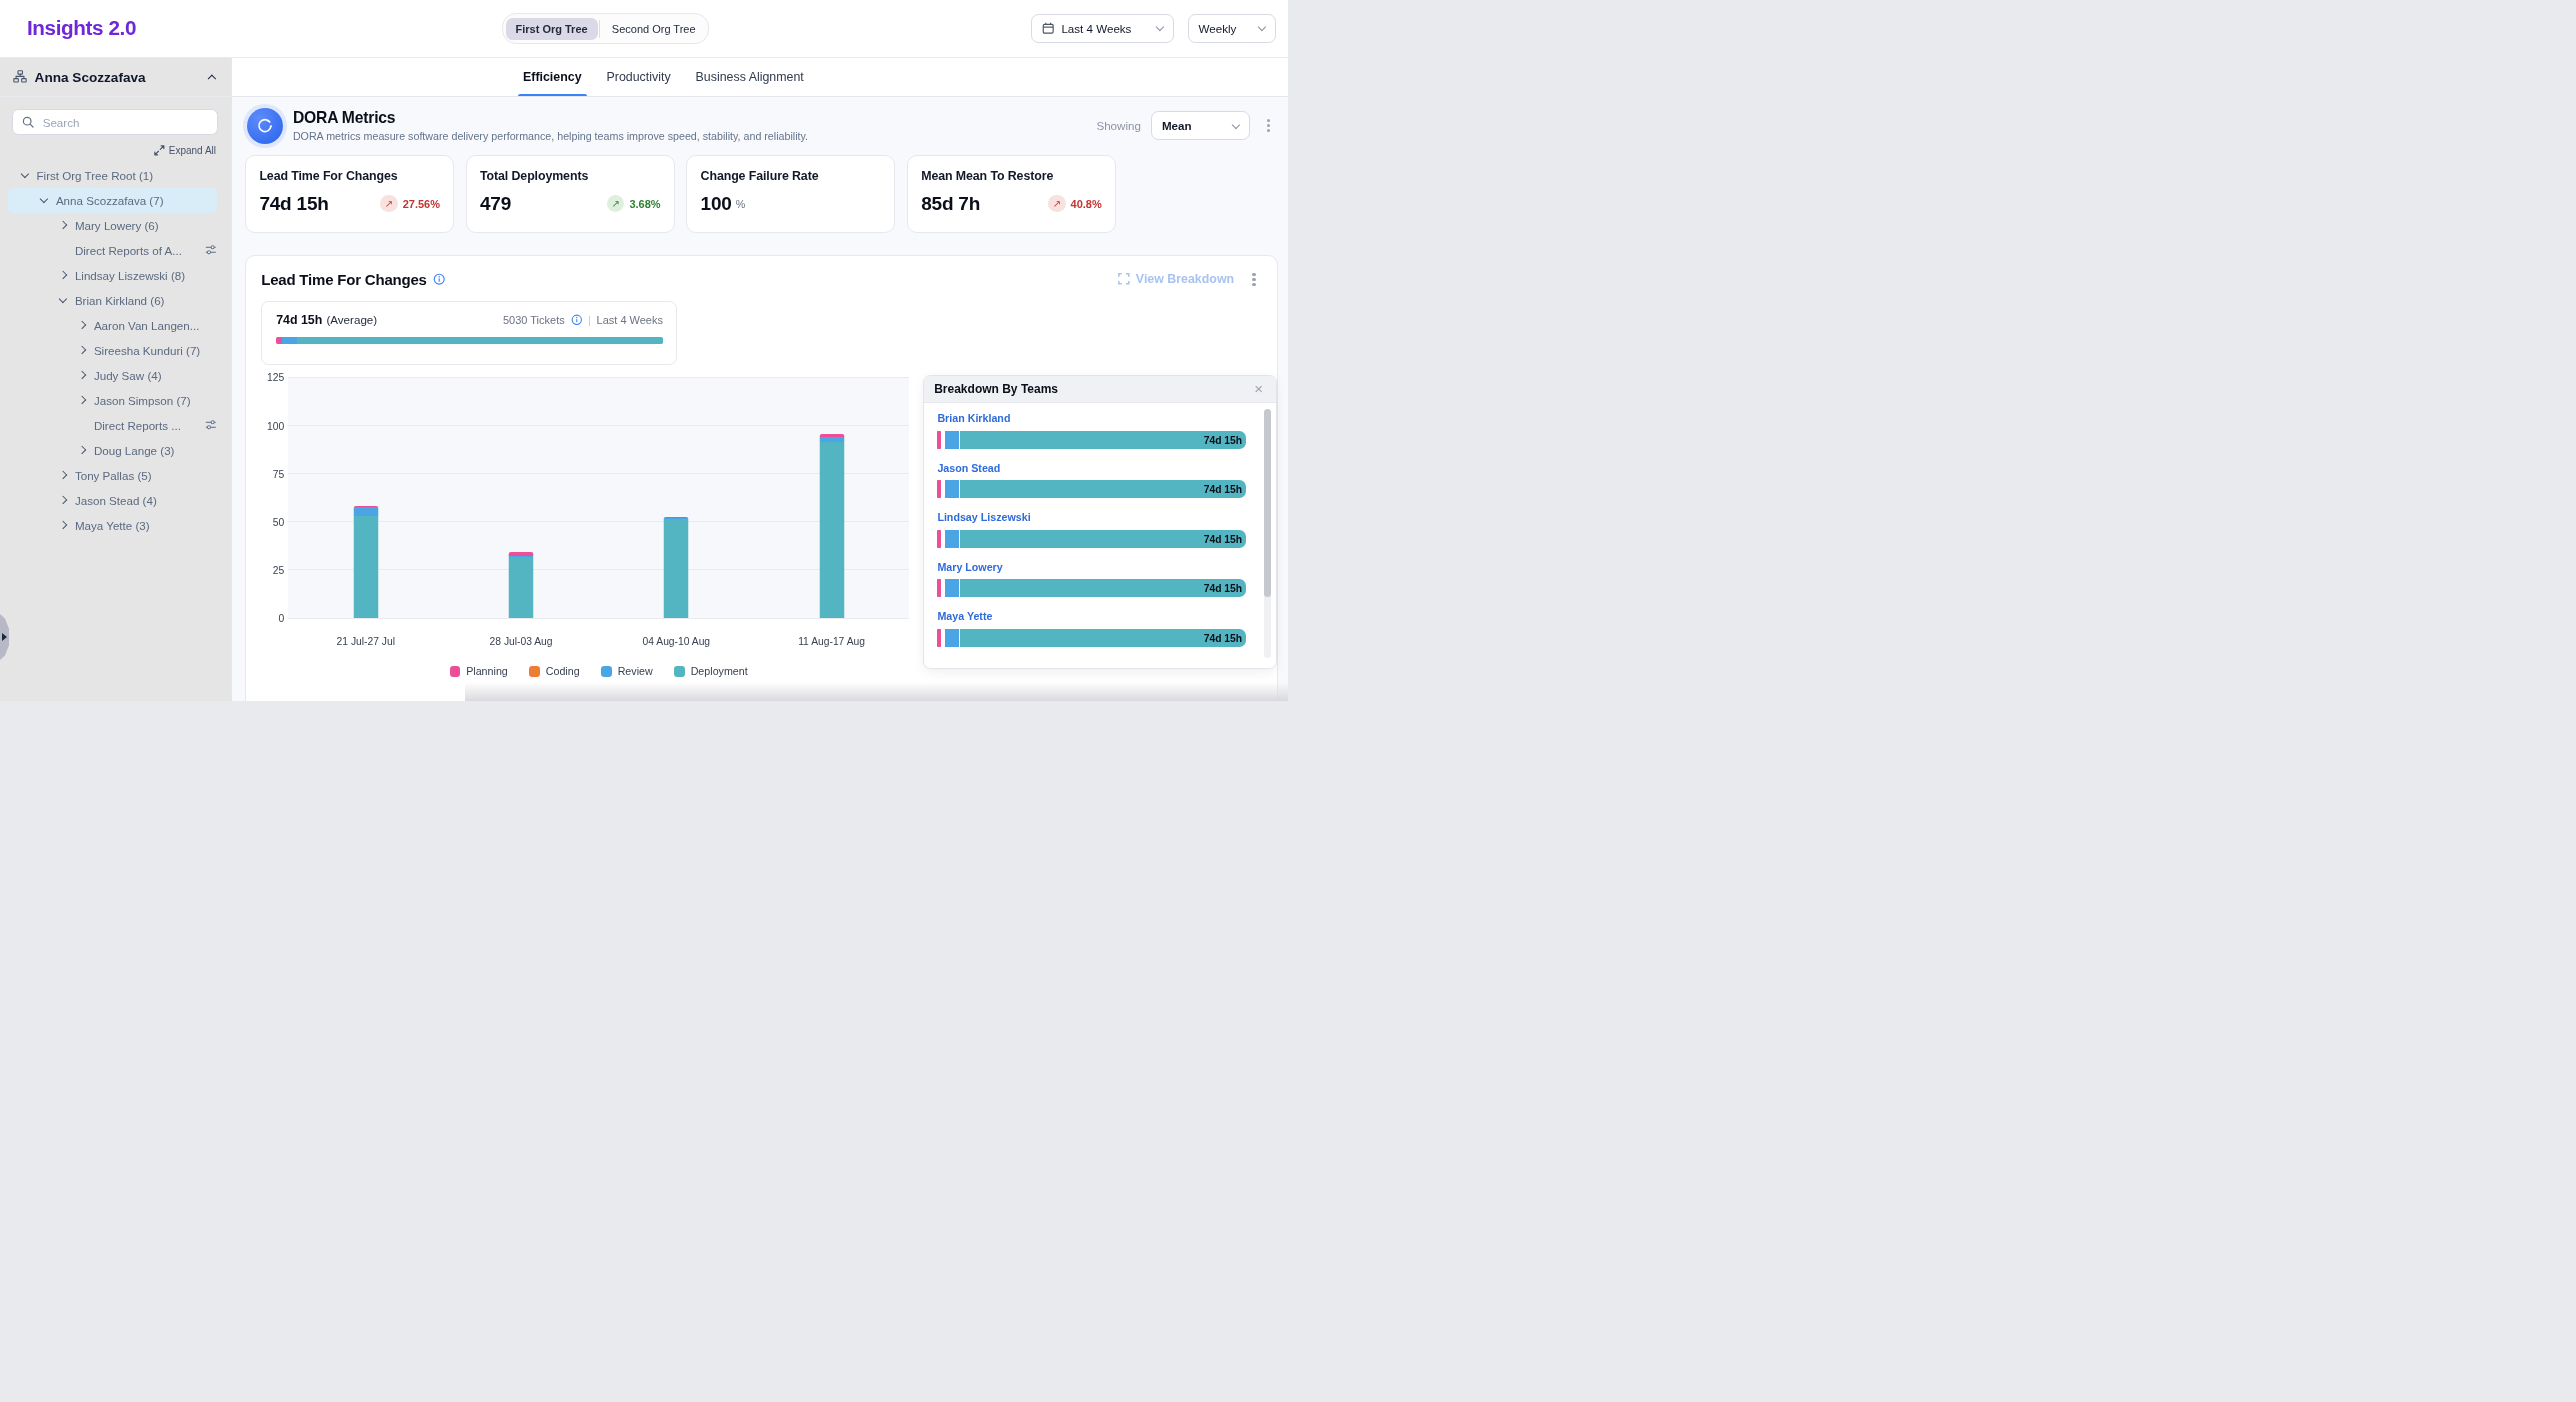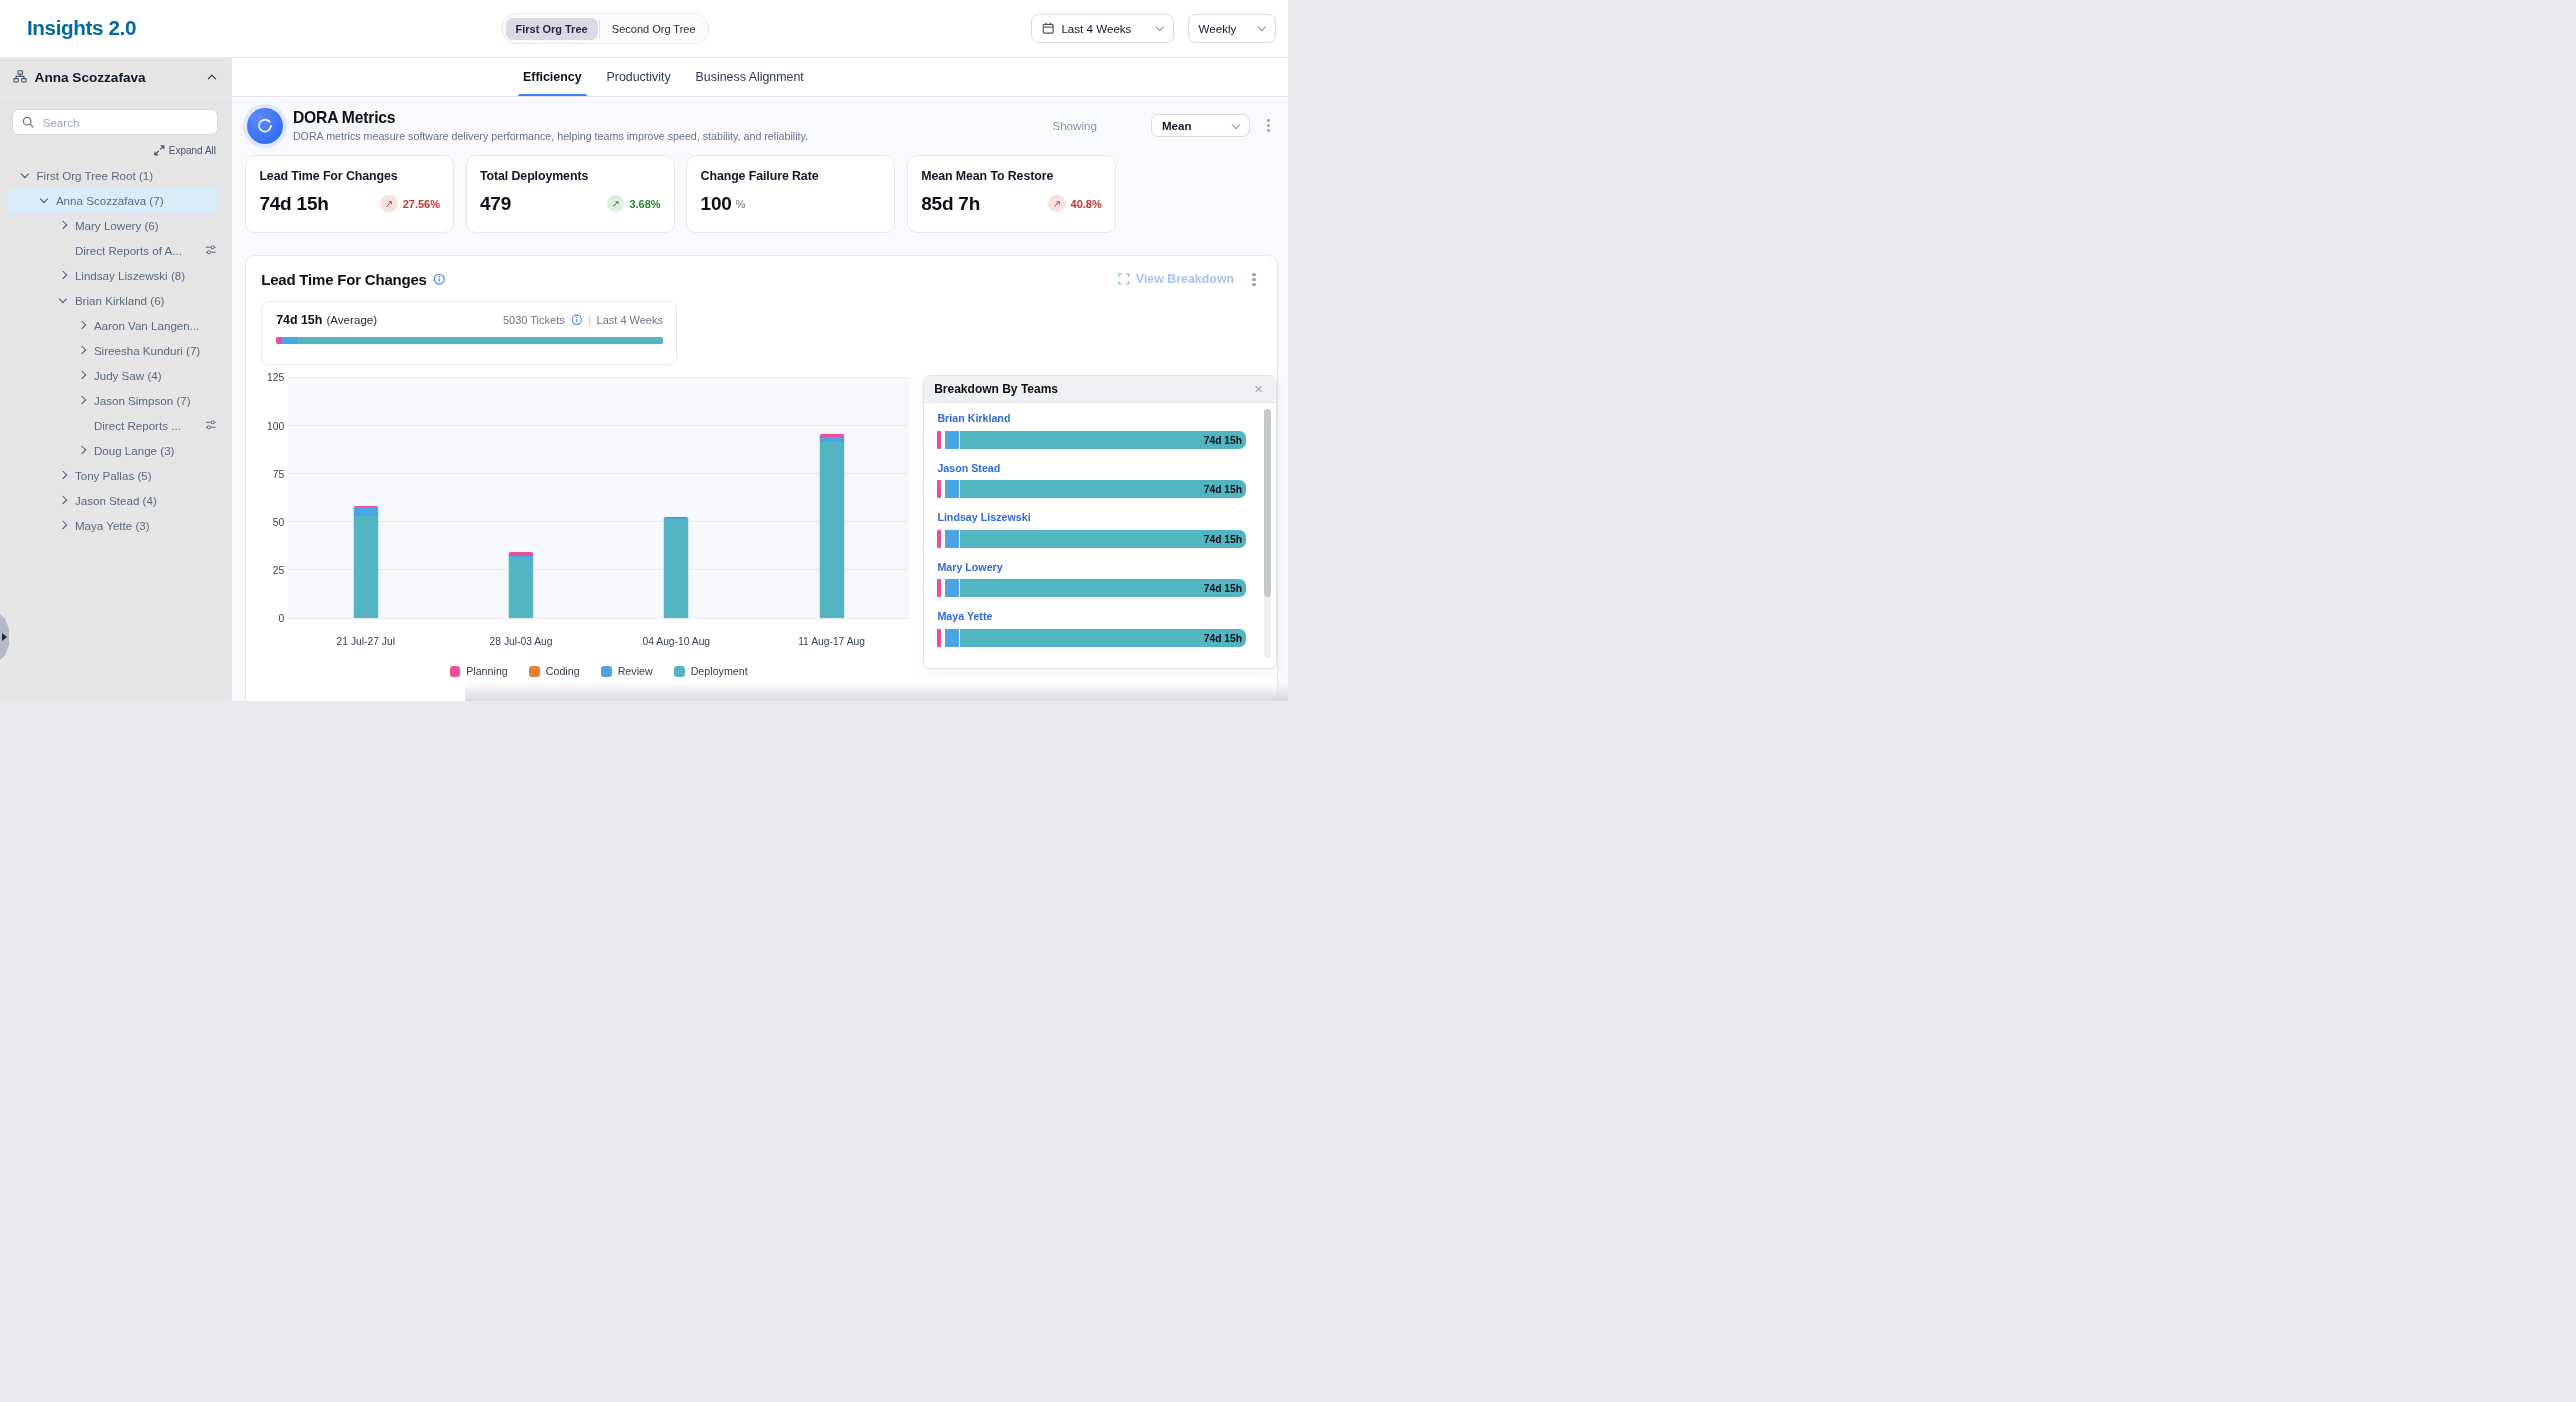--- a/index.html
+++ b/index.html
@@ -1,21 +1,21 @@
 <!DOCTYPE html>
 <html style="font-size:13.2px"><head>
 <meta charset="utf-8">
 <style>
   html,body{margin:0;padding:0;background:#e9eaee;}
   *{box-sizing:border-box;font-family:"Liberation Sans","DejaVu Sans",sans-serif;}
   .app{position:relative;width:1288px;height:701px;background:#fff;overflow:hidden;}
 
   
   .topbar{position:relative;height:58px;background:#fff;border-bottom:0.8px solid #e9eaef;display:flex;align-items:center;}
-  .logo{position:absolute;left:27px;top:15.7px;font-size:20.7px;font-weight:800;color:#0369a1;letter-spacing:-0.4px;}
+  .logo{position:absolute;left:27px;top:15.7px;font-size:20.7px;font-weight:800;color:#6d28d9;letter-spacing:-0.4px;}
   .org-toggle{position:absolute;left:502px;top:13.2px;display:flex;align-items:center;background:#fcfcfd;border:0.8px solid #e5e7eb;border-radius:14px;padding:2.5px;height:31px;}
   .org-toggle .opt{font-size:11px;color:#1f2937;padding:5px 10px;border-radius:6.6px;white-space:nowrap;cursor:pointer;}
   .org-toggle .opt.active{background:#dbd9e8;font-weight:700;}
   .org-toggle .divider{width:0.8px;height:18px;background:#dcdee6;margin:0 1.7px;}
   .top-selects{position:absolute;right:12.4px;top:14px;display:flex;gap:14px;}
   .select{display:flex;align-items:center;gap:7.4px;border:0.8px solid #d8dae3;border-radius:7.4px;background:#fff;height:29px;padding:0 10px;font-size:11.6px;color:#111827;font-weight:500;cursor:pointer;}
   .select .grow{flex:1;}
   .chev{display:inline-block;width:5.8px;height:5.8px;border-right:1.4px solid currentColor;border-bottom:1.4px solid currentColor;}
   .chev.right{transform:rotate(-45deg);}
   .chev.down{transform:rotate(45deg);margin-top:-2.5px;}
@@ -304,21 +304,21 @@
               <path d="M18.9 12.9 l-2.6 -1.6 3 -1.3 z" fill="#fff"></path>
               <path d="M15.9 3.4 l1 3 -3.1 -0.6 z" fill="#fff"></path>
             </svg>
         </div>
         <div class="dora-titles">
           <div class="dora-title">DORA Metrics</div>
           <div class="dora-sub">DORA metrics measure software delivery performance, helping teams improve speed, stability, and reliability.</div>
         </div>
         <div class="showing">
           <span class="lab">Showing</span>
-          <div class="select" style="width:99px;height:23px;margin-left:44px;">
+          <div class="select" style="width:99px;height:29px;">
             <span class="grow" style="font-weight:700;">Mean</span>
             <span class="chev down gray"></span>
           </div>
           <span class="kebab"></span>
         </div>
       </section>
 
       <div class="cards-row" id="cards">
           <div class="mcard">
             <div class="t">Lead Time For Changes</div>

